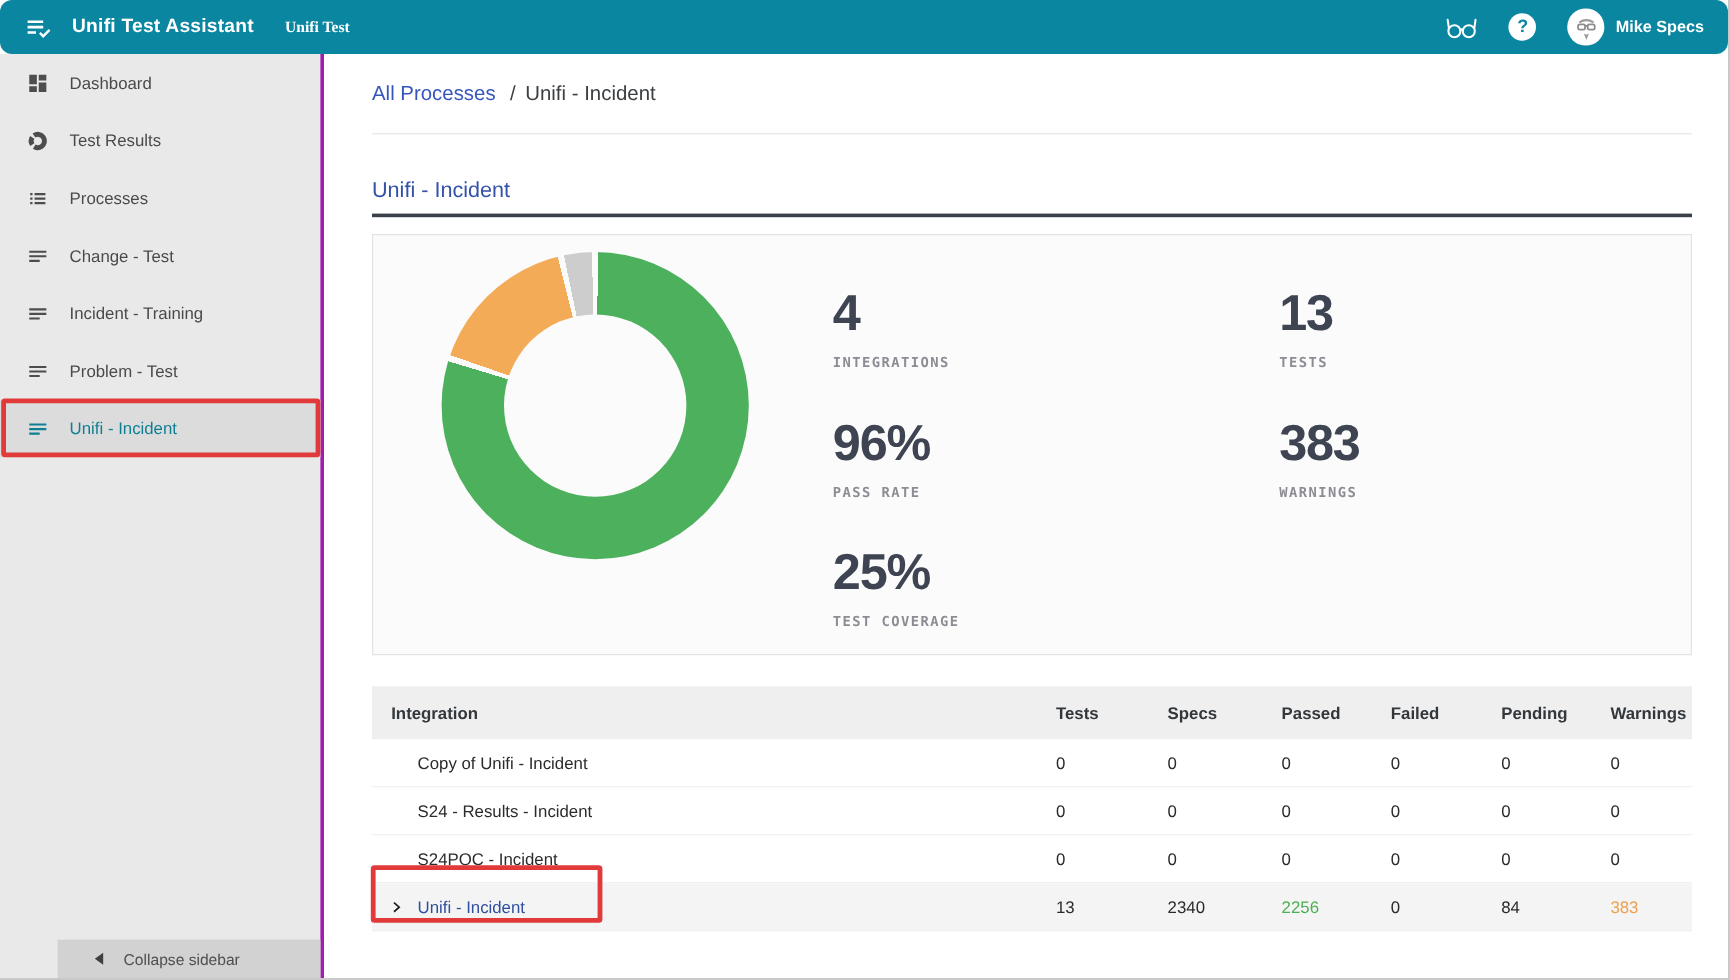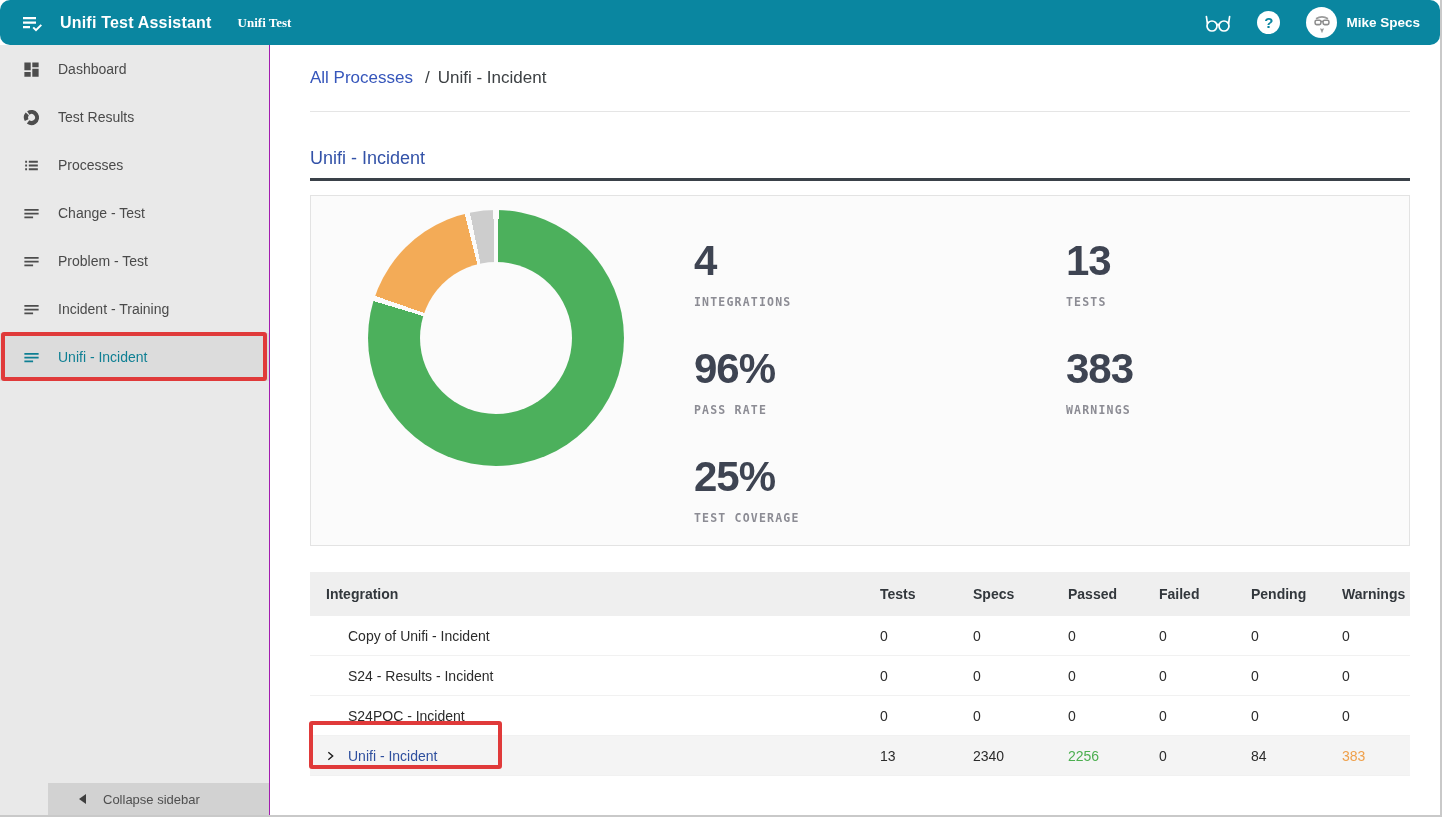--- a/index.html
+++ b/index.html
@@ -32,21 +32,21 @@
   }
   .avatar {
     width:31px; height:31px; border-radius:50%; background:#fff; margin-right:9px;
     display:flex; align-items:center; justify-content:center; cursor:pointer; overflow:hidden;
   }
   .user-name { font-size:13.5px; font-weight:600; margin-right:20px; cursor:pointer; }
 
   
   .sidebar {
     position:absolute; top:45px; left:0; bottom:0; width:270px;
-    background:#e9e9e9; border-right:1px solid #a21caf; z-index:20;
+    background:#e9e9e9; border-right:3px solid #a21caf; z-index:20;
   }
   .nav-item {
     height:48px; display:flex; align-items:center; padding-left:22px;
     color:#4a4a4a; font-size:14px; cursor:pointer;
   }
   .nav-item .ic { width:19px; height:19px; margin-right:17px; flex:0 0 auto; }
   .nav-item .ic svg { width:100%; height:100%; fill:#4d4d4d; }
   .nav-item.active { background:#dcdcdc; color:#0e7f93; }
   .nav-item.active .ic svg { fill:#0e7f93; }
   .collapse-bar {
@@ -193,29 +193,29 @@
         </svg>
     </span>
     <span>Change - Test</span>
   </div>
   <div class="nav-item">
     <span class="ic">
       <svg viewBox="0 0 24 24">
           <path d="M3 6.2h18v2.2H3zM3 11h18v2.2H3zM3 15.8h11v2.2H3z"></path>
         </svg>
     </span>
+    <span>Incident - Training</span>
+  </div>
+  <div class="nav-item">
+    <span class="ic">
+      <svg viewBox="0 0 24 24">
+          <path d="M3 6.2h18v2.2H3zM3 11h18v2.2H3zM3 15.8h11v2.2H3z"></path>
+        </svg>
+    </span>
     <span>Problem - Test</span>
-  </div>
-  <div class="nav-item">
-    <span class="ic">
-      <svg viewBox="0 0 24 24">
-          <path d="M3 6.2h18v2.2H3zM3 11h18v2.2H3zM3 15.8h11v2.2H3z"></path>
-        </svg>
-    </span>
-    <span>Incident - Training</span>
   </div>
   <div class="nav-item active">
     <span class="ic">
       <svg viewBox="0 0 24 24">
           <path d="M3 6.2h18v2.2H3zM3 11h18v2.2H3zM3 15.8h11v2.2H3z"></path>
         </svg>
     </span>
     <span>Unifi - Incident</span>
   </div>
 

